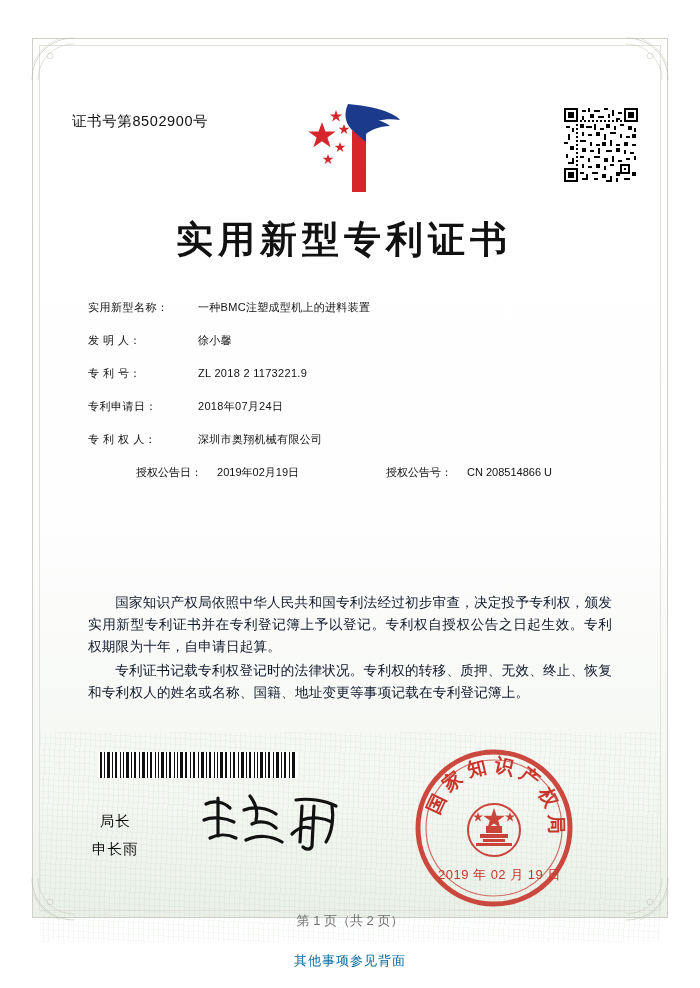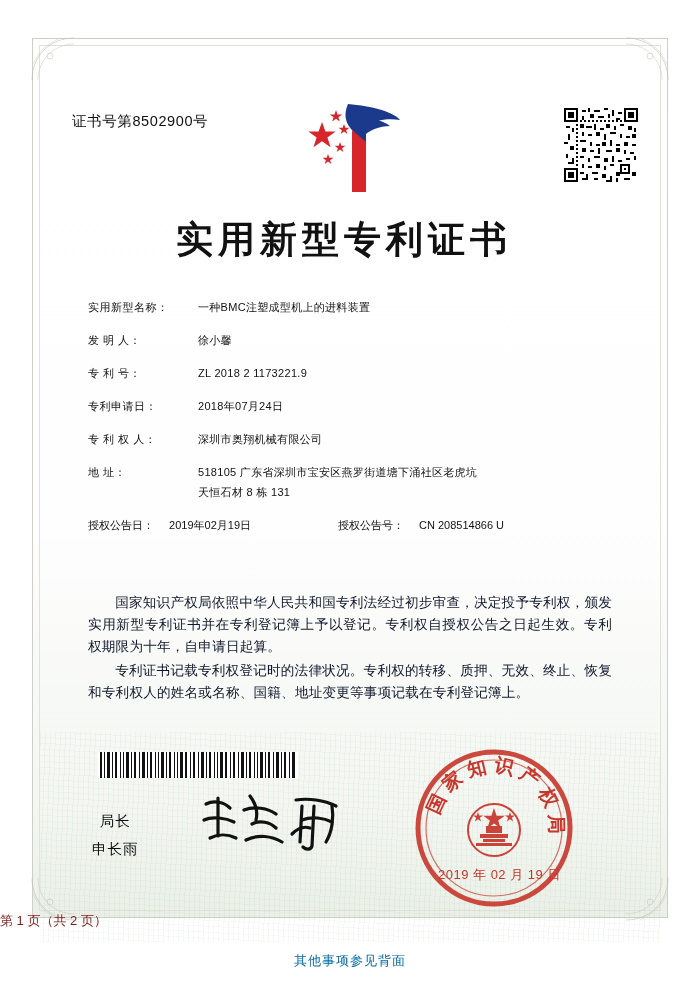--- a/index.html
+++ b/index.html
@@ -133,20 +133,21 @@
     flex: 1 1 auto;
     letter-spacing: .3px;
   }
   .f-value .cont {
     display: block;
     margin-top: 4px;
   }
   .inline-pair {
     display: flex;
     width: 100%;
+    margin-left: 48px;
   }
   .inline-pair .p-left { flex: 0 0 250px; }
   .inline-pair .p-lbl { margin-right: 12px; }
 
   .paragraphs {
     position: absolute;
     left: 88px;
     top: 592px;
     width: 524px;
     font-size: 13.6px;
@@ -201,22 +202,23 @@
     top: 866px;
     font-size: 13px;
     color: #c8352b;
     letter-spacing: .5px;
   }
 
   .page-no {
     position: absolute;
     left: 0; right: 0;
     top: 912px;
+    text-align: center;
     font-size: 13px;
-    color: #7f1d1d;
+    color: #737373;
   }
   .footnote {
     position: absolute;
     left: 0; right: 0;
     top: 952px;
     text-align: center;
     font-size: 13px;
     color: #0369a1;
     letter-spacing: 1px;
   }
@@ -440,29 +442,20 @@
     <div class="field-row">
       <div class="f-label">专利申请日：</div>
       <div class="f-value">2018年07月24日</div>
     </div>
 
     <div class="field-row">
       <div class="f-label">专 利 权 人：</div>
       <div class="f-value">深圳市奥翔机械有限公司</div>
     </div>
 
-    <div class="field-row">
-      <div class="f-label spread">
-          <span>地 址：</span>
-        </div>
-      <div class="f-value">
-        <span>518105 广东省深圳市宝安区燕罗街道塘下涌社区老虎坑</span>
-        <span class="cont">天恒石材 8 栋 131</span>
-      </div>
-    </div>
 
     <div class="field-row">
       <div class="inline-pair">
         <div class="p-left">
           <span class="p-lbl">授权公告日：</span>
           <span>2019年02月19日</span>
         </div>
         <div>
           <span class="p-lbl">授权公告号：</span>
           <span>CN 208514866 U</span>

